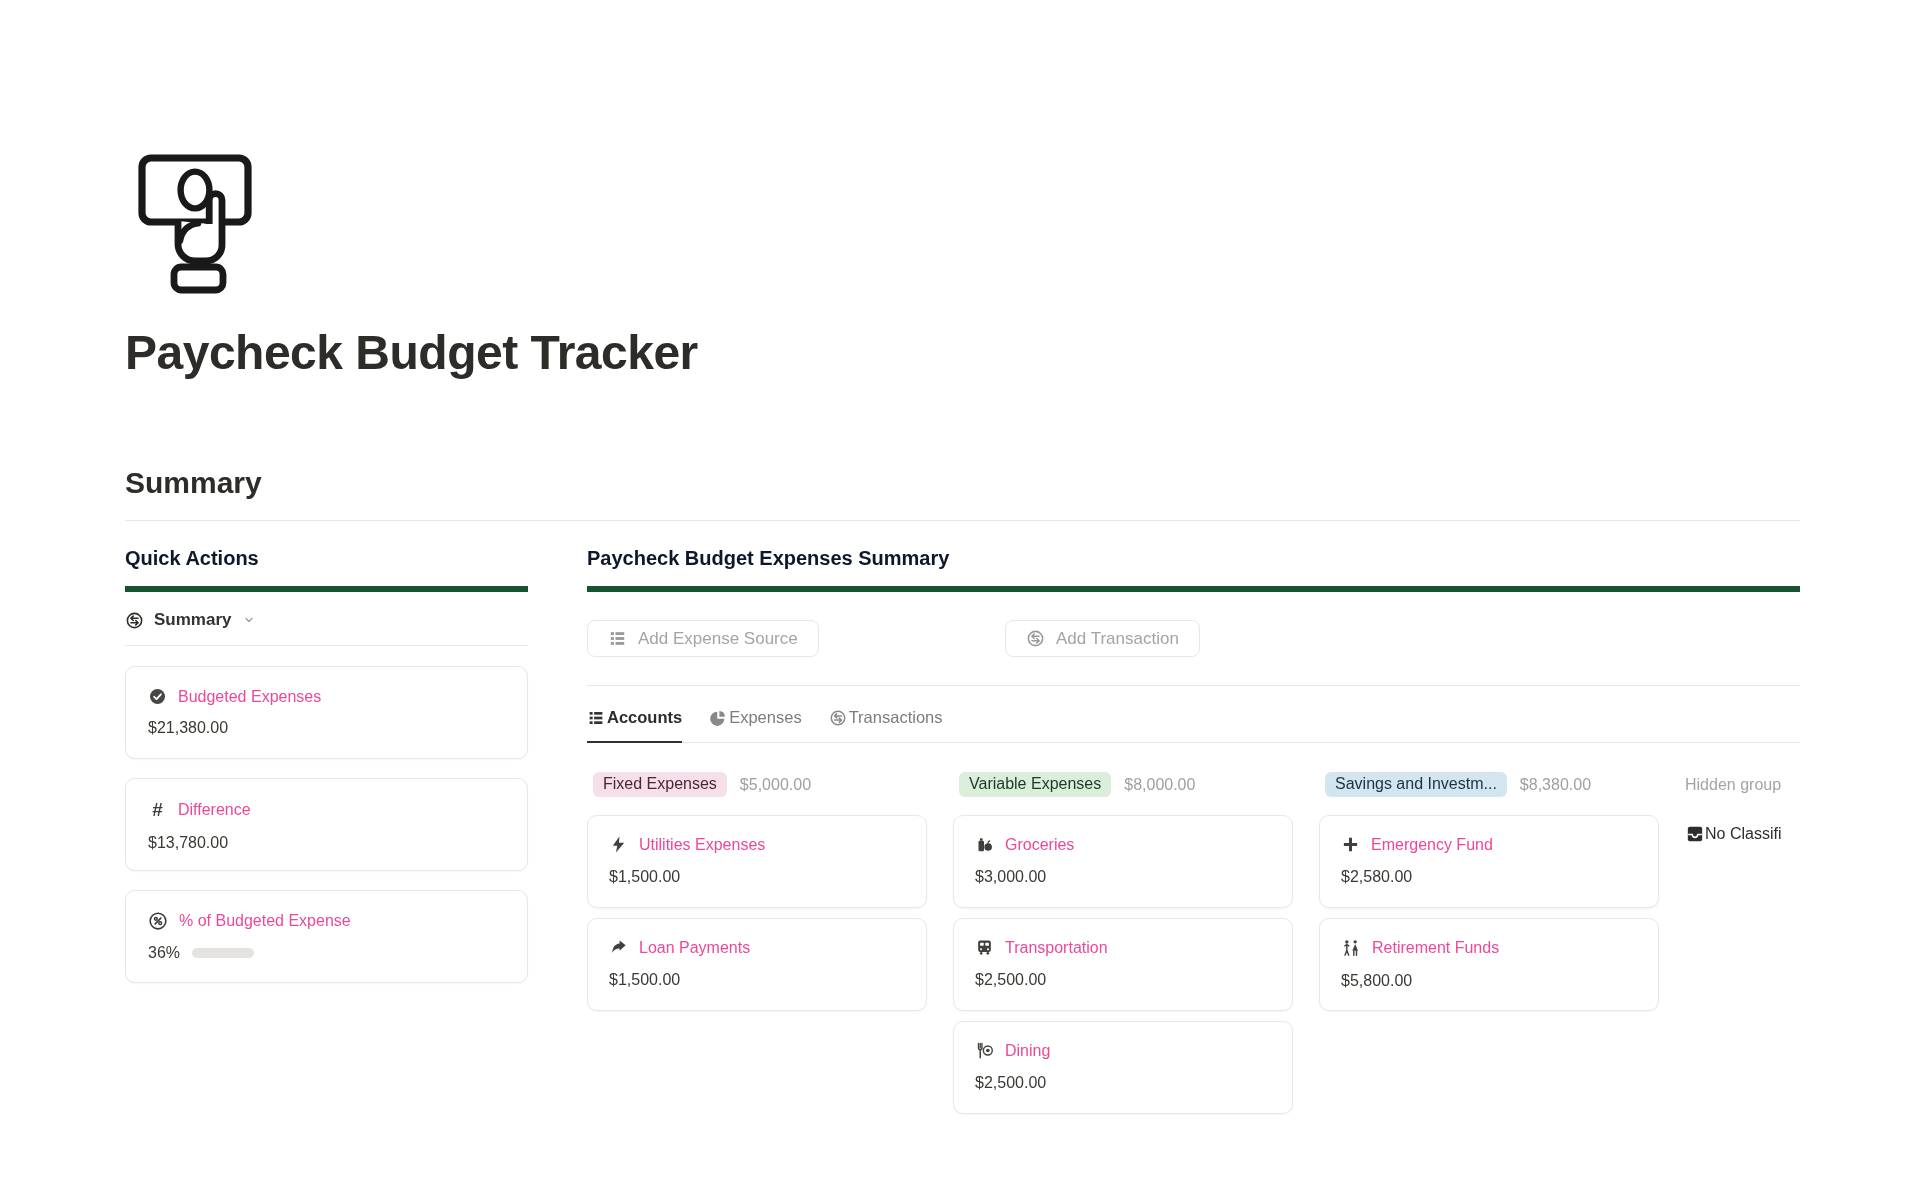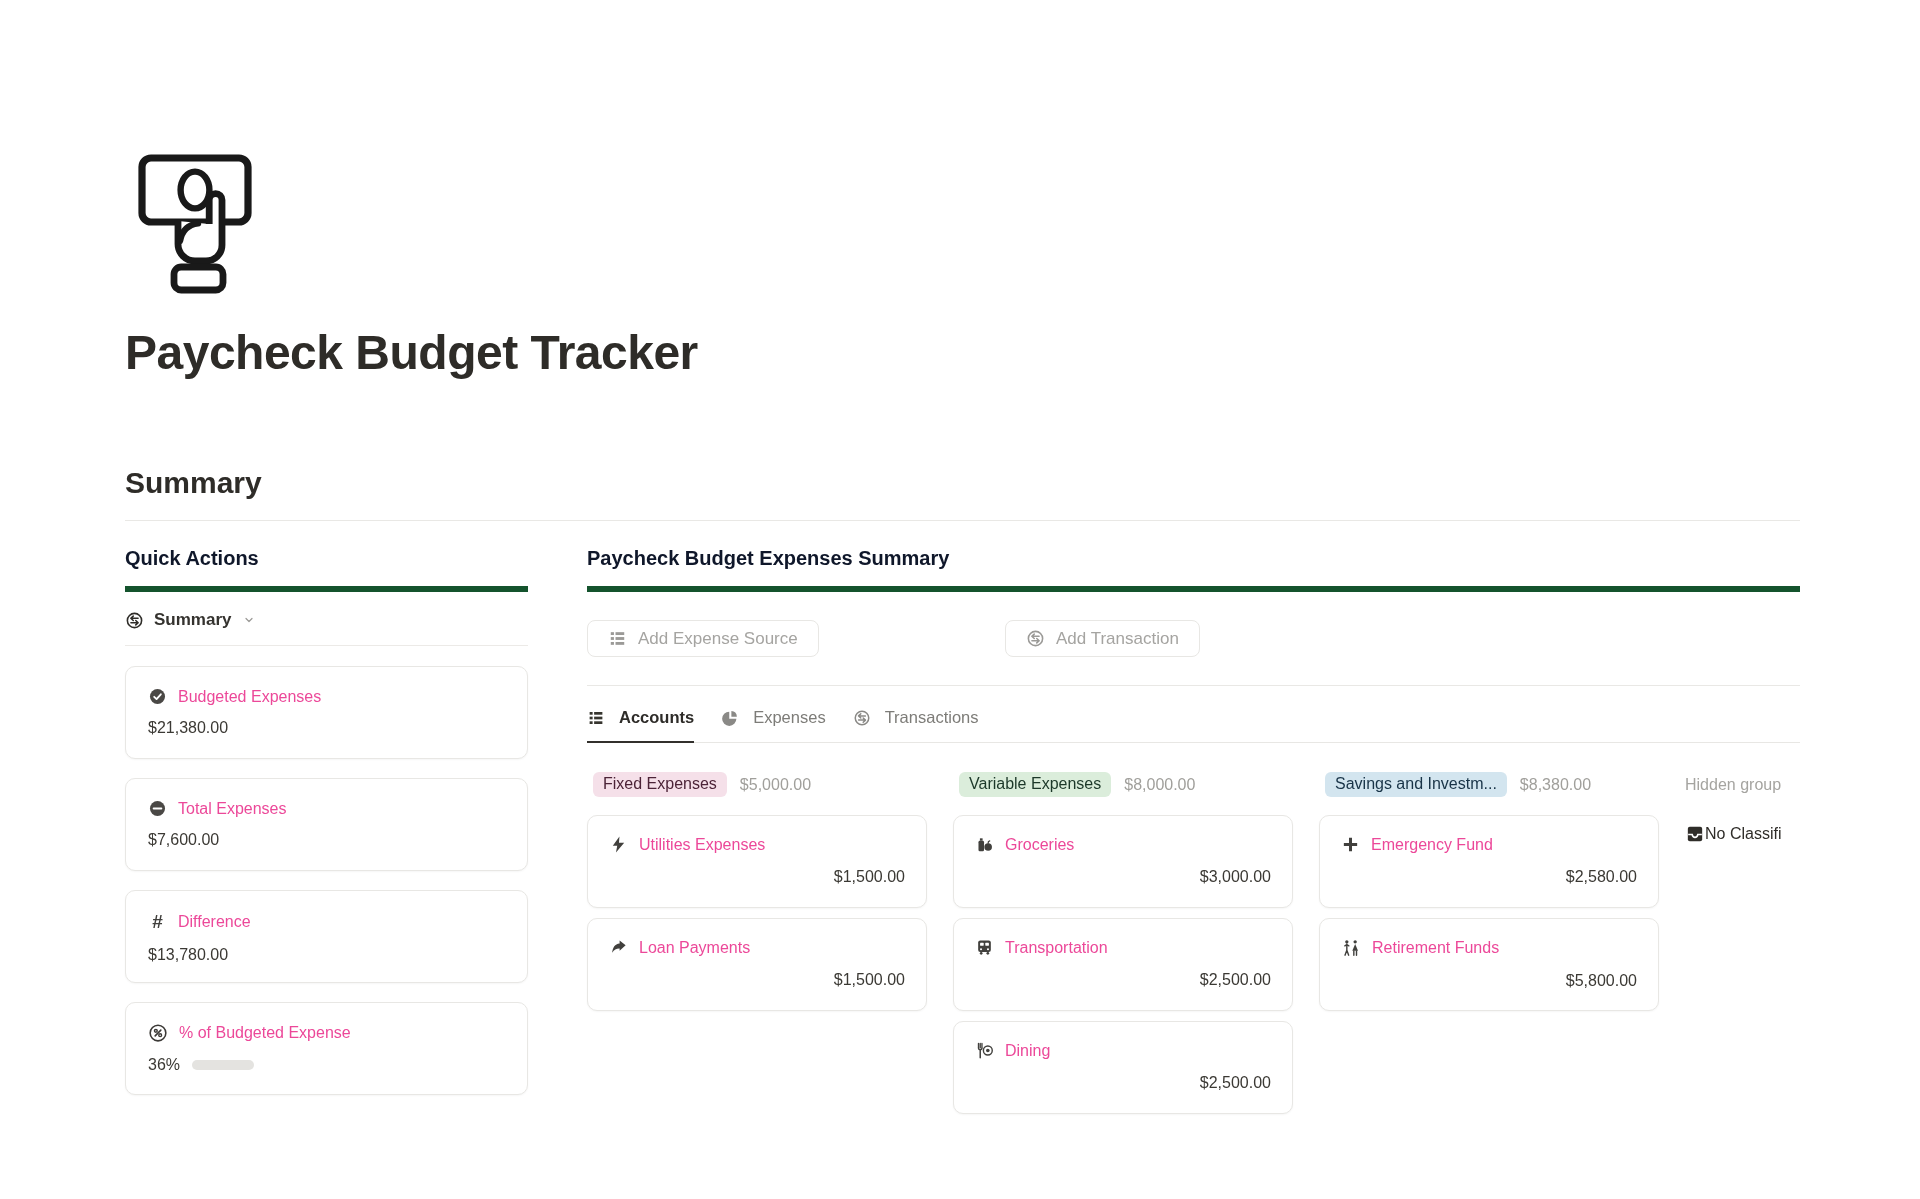--- a/index.html
+++ b/index.html
@@ -44,29 +44,29 @@
   
   .btn-row { display:flex; margin-top:28px; padding-bottom:28px; border-bottom:1px solid #e9e8e5; }
   .btn-cell1 { width:418px; flex:none; }
   .ghost-btn { display:inline-flex; align-items:center; gap:11px; height:37px; padding:0 20px;
     background:#fff; border:1px solid #e8e7e4; border-radius:8px; cursor:pointer;
     font-size:17px; color:#a5a4a1; font-family:inherit; }
   .ghost-btn .icon { color:#9b9a97; }
 
   
   .tabs { display:flex; gap:27px; margin-top:22px; border-bottom:1px solid #e8e7e4; }
-  .tab { display:flex; align-items:center; gap:14px; padding-bottom:14px; margin-bottom:-1px;
+  .tab { display:flex; align-items:center; gap:2px; padding-bottom:14px; margin-bottom:-1px;
     border-bottom:2.5px solid transparent; cursor:pointer; font-size:16.5px; color:#7d7c78; }
   .tab .icon { color:#8a8986; }
   .tab.active { color:#2e2c29; font-weight:600; border-bottom-color:#32302c; }
   .tab.active .icon { color:#37352f; }
 
   
   .board { display:flex; gap:26px; margin-top:26px; align-items:flex-start; }
-  .board-col { width:340px; flex:none;text-align:right; }
+  .board-col { width:340px; flex:none; }
   .group-header { display:flex; align-items:center; gap:13px; padding-left:6px; height:31px; }
   .badge { font-size:16px; padding:3px 10px 4px; border-radius:6px; white-space:nowrap; }
   .group-total { font-size:16px; color:#a09f9b; }
   .board-cards { margin-top:15px; display:flex; flex-direction:column; gap:10px; }
   .board-card { padding:19px 21px; height:93px; }
   .board-card .card-value { margin-top:14px; }
   .card-icon { color:#41403d; }
 
   .hidden-col { width:110px; flex:none; overflow:hidden; white-space:nowrap; }
   .hidden-title { font-size:16px; color:#a5a4a0; height:31px; display:flex; align-items:center; }
@@ -207,31 +207,20 @@
             <span class="icon">
               <svg width="19" height="19" style="color:#4a4845">
                   <use href="#i-check-circle"></use>
                 </svg>
             </span>
             <span class="card-label">Budgeted Expenses</span>
           </div>
           <div class="card-value">$21,380.00</div>
         </div>
 
-        <div class="card qa-card">
-          <div class="card-label-row">
-            <span class="icon">
-              <svg width="19" height="19" style="color:#4a4845">
-                  <use href="#i-minus-circle"></use>
-                </svg>
-            </span>
-            <span class="card-label">Total Expenses</span>
-          </div>
-          <div class="card-value">$7,600.00</div>
-        </div>
 
         <div class="card qa-card">
           <div class="card-label-row">
             <span class="hash-glyph">#</span>
             <span class="card-label">Difference</span>
           </div>
           <div class="card-value">$13,780.00</div>
         </div>
 
         <div class="card qa-card">

